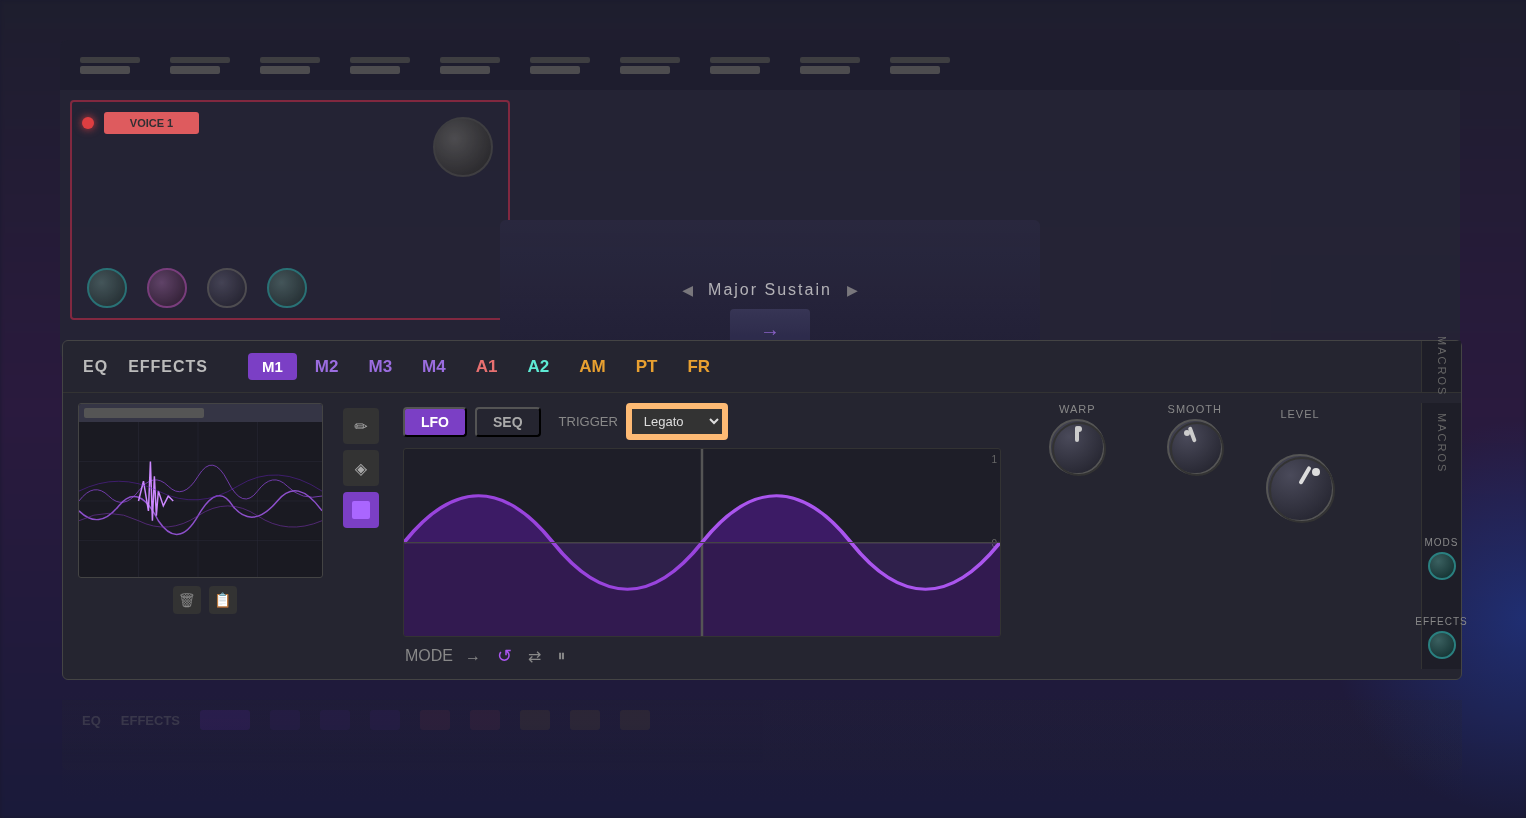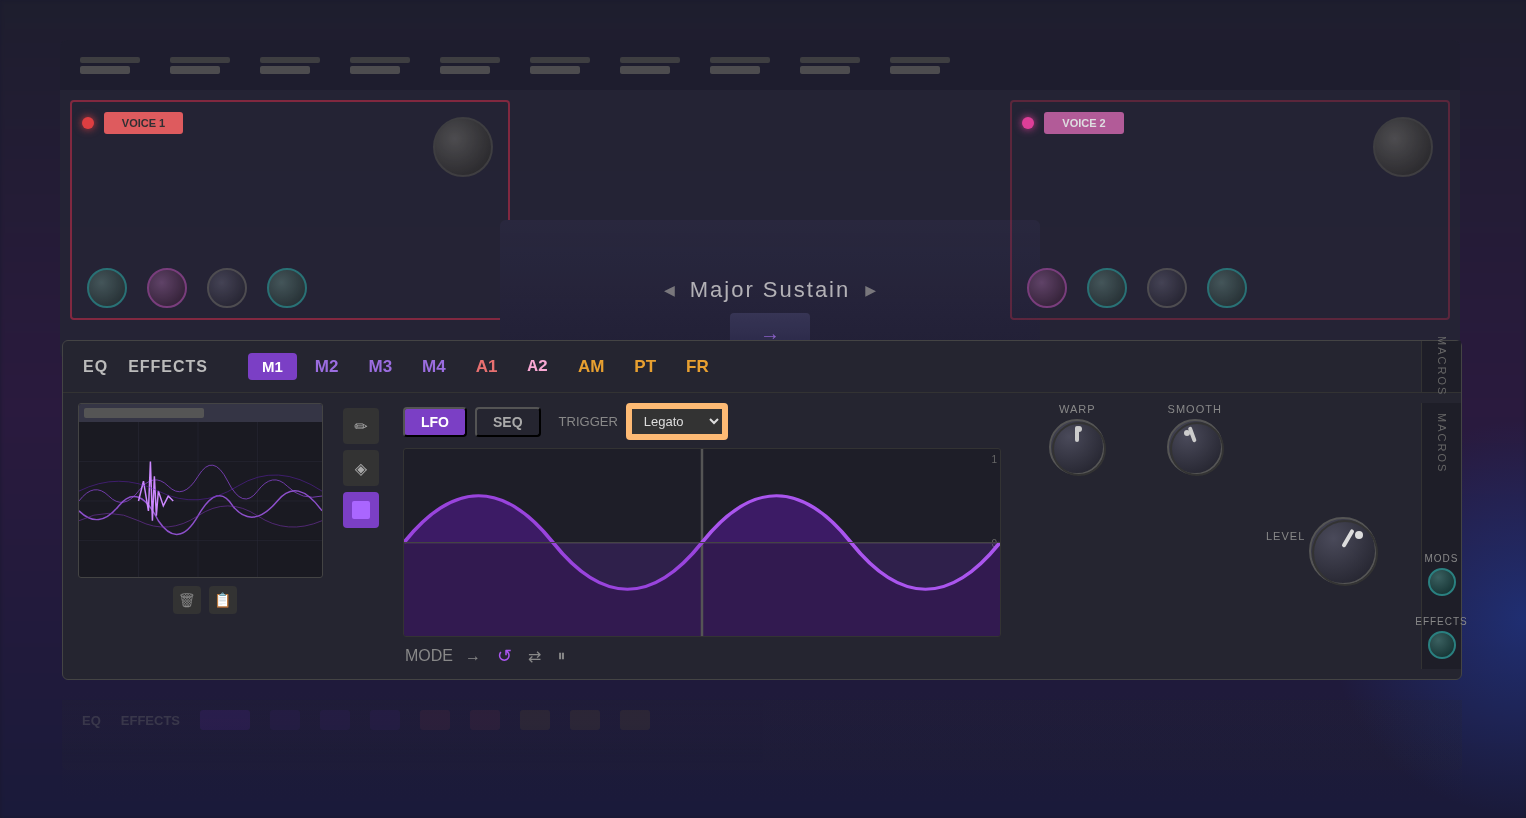--- a/index.html
+++ b/index.html
@@ -419,23 +419,24 @@
     
     .right-section {
       width: 160px;
       display: flex;
       flex-direction: row;
       padding: 0 5px;
     }
 
     .level-section {
       display: flex;
-      flex-direction: row;
+      flex-direction: column;
       align-items: center;
       gap: 4px;
+      margin-top: 5px;
     }
 
     .level-label {
       color: #888;
       font-size: 11px;
       letter-spacing: 1px;
     }
 
     .level-knob {
       width: 68px;
@@ -494,20 +495,21 @@
       display: flex;
       flex-direction: column;
       align-items: center;
       gap: 4px;
     }
 
     .mod-label {
       color: #888;
       font-size: 10px;
       letter-spacing: 1px;
+      margin-top: 16px;
     }
 
     .mod-knob {
       width: 28px;
       height: 28px;
       border-radius: 50%;
       background: radial-gradient(circle at 35% 30%, #3a6060, #0e2a2a);
       border: 2px solid #2a8080;
       cursor: pointer;
       position: relative;
@@ -623,72 +625,59 @@
     <div class="bg-top-item">
         <div class="bg-top-label"></div>
         <div class="bg-top-value"></div>
       </div>
   </div>
   <div class="bg-middle" style="position:relative;">
 
     <div style="position:absolute; left:10px; top:10px; width:440px; height:220px; border:2px solid rgba(255,50,80,0.5); border-radius:4px; padding:10px;">
       <div style="display:flex; align-items:center; gap:10px; margin-bottom:10px;">
         <div style="width:12px; height:12px; border-radius:50%; background:#ff4444; box-shadow: 0 0 8px #ff4444;"></div>
-        <div style="width:79px; height:22px; background:#ff6666; border-radius:3px; display:flex; align-items:center; justify-content:center; color:#333; font-size:11px; font-weight:bold;">VOICE 1</div>
+        <div style="width:95px; height:22px; background:#ff6666; border-radius:3px; display:flex; align-items:center; justify-content:center; color:#333; font-size:11px; font-weight:bold;">VOICE 1</div>
       </div>
       <div style="position:absolute; right:15px; top:15px; width:60px; height:60px; border-radius:50%; background: radial-gradient(circle at 35% 35%, #555, #222); border: 2px solid #444;"></div>
       <div style="position:absolute; left:15px; bottom:10px; display:flex; gap:20px;">
         <div style="width:40px; height:40px; border-radius:50%; background: radial-gradient(circle at 35% 35%, #4a6060, #1e2a2a); border: 2px solid #2a8080;"></div>
         <div style="width:40px; height:40px; border-radius:50%; background: radial-gradient(circle at 35% 35%, #6a4a70, #2a1a2a); border: 2px solid #884488;"></div>
         <div style="width:40px; height:40px; border-radius:50%; background: radial-gradient(circle at 35% 35%, #4a4a5a, #1e1e28); border: 2px solid #555;"></div>
         <div style="width:40px; height:40px; border-radius:50%; background: radial-gradient(circle at 35% 35%, #4a6060, #1e2a2a); border: 2px solid #2a8080;"></div>
       </div>
     </div>
 
     <div class="bg-center-panel">
       <div style="display:flex; flex-direction:column; align-items:center; gap:10px;">
         <div style="display:flex; align-items:center; gap:15px;">
           <div style="color:#888; font-size:14px;">◀</div>
-          <div style="color:#ccc; font-size:22px; letter-spacing:2px;">Major Sustain</div>
+          <div style="color:#ccc; font-size:16px; letter-spacing:2px;">Major Sustain</div>
           <div style="color:#888; font-size:14px;">▶</div>
         </div>
         <div style="width:80px; height:40px; background:linear-gradient(180deg, #3a3a5a, #2a2a4a); border-radius:4px; display:flex; align-items:center; justify-content:center;">
           <div style="color:#9b6de0; font-size:20px;">→</div>
         </div>
       </div>
     </div>
 
-    <div style="position:absolute; right:10px; top:10px; width:440px; height:220px; border:2px solid rgba(255,50,80,0.3); border-radius:4px; padding:10px;">
-      <div style="display:flex; align-items:center; gap:10px; margin-bottom:10px;">
-        <div style="width:12px; height:12px; border-radius:50%; background:#ff44aa; box-shadow: 0 0 8px #ff44aa;"></div>
-        <div style="width:80px; height:22px; background:#cc66aa; border-radius:3px; display:flex; align-items:center; justify-content:center; color:#fff; font-size:11px; font-weight:bold;">VOICE 2</div>
-      </div>
-      <div style="position:absolute; right:15px; top:15px; width:60px; height:60px; border-radius:50%; background: radial-gradient(circle at 35% 35%, #555, #222); border: 2px solid #444;"></div>
-      <div style="position:absolute; left:15px; bottom:10px; display:flex; gap:20px;">
-        <div style="width:40px; height:40px; border-radius:50%; background: radial-gradient(circle at 35% 35%, #6a4a70, #2a1a2a); border: 2px solid #884488;"></div>
-        <div style="width:40px; height:40px; border-radius:50%; background: radial-gradient(circle at 35% 35%, #4a6060, #1e2a2a); border: 2px solid #2a8080;"></div>
-        <div style="width:40px; height:40px; border-radius:50%; background: radial-gradient(circle at 35% 35%, #4a4a5a, #1e1e28); border: 2px solid #555;"></div>
-        <div style="width:40px; height:40px; border-radius:50%; background: radial-gradient(circle at 35% 35%, #4a6060, #1e2a2a); border: 2px solid #2a8080;"></div>
-      </div>
-    </div>
   </div>
 </div>
 
 <div class="main-panel">
 
   <div class="tab-bar">
     <span class="tab-eq">EQ</span>
     <span class="tab-effects">EFFECTS</span>
 
     <span class="tab-m1">M1</span>
     <span class="tab-mod">M2</span>
     <span class="tab-mod">M3</span>
     <span class="tab-mod">M4</span>
     <span class="tab-mod" style="color:#e87070;">A1</span>
-    <span class="tab-mod" style="color:#f9a8d4;font-family:Liberation Mono, monospace;">A2</span>
+    <span class="tab-mod" style="color:#5eead4;">A2</span>
     <span class="tab-mod amber">AM</span>
     <span class="tab-mod amber">PT</span>
     <span class="tab-mod amber">FR</span>
 
     <div class="tab-spacer"></div>
 
     <div style="width:40px; background:#1e1e28; border-left:1px solid #333; display:flex; align-items:center; justify-content:center; height:100%; margin: -10px 0; margin-right:-20px;">
       <span class="macros-label">MACROS</span>
     </div>
   </div>

